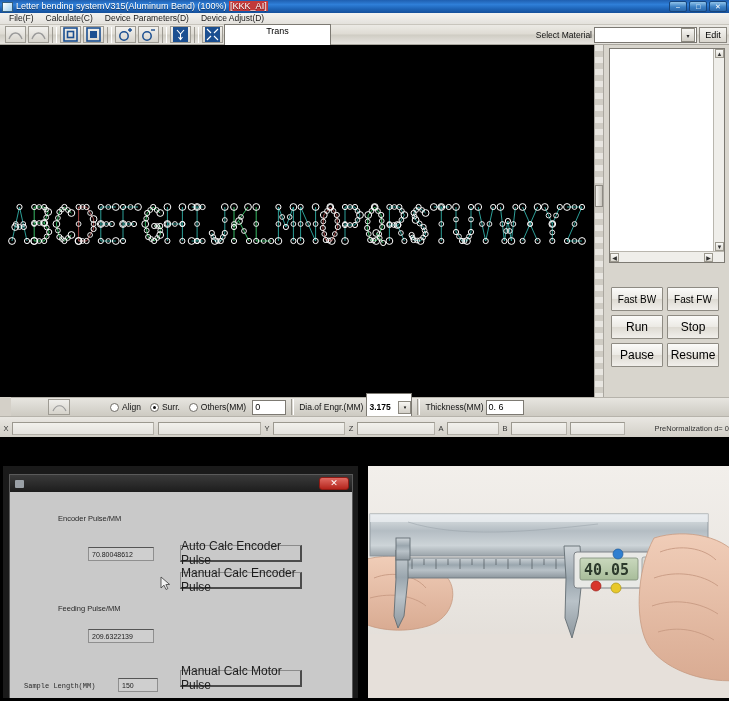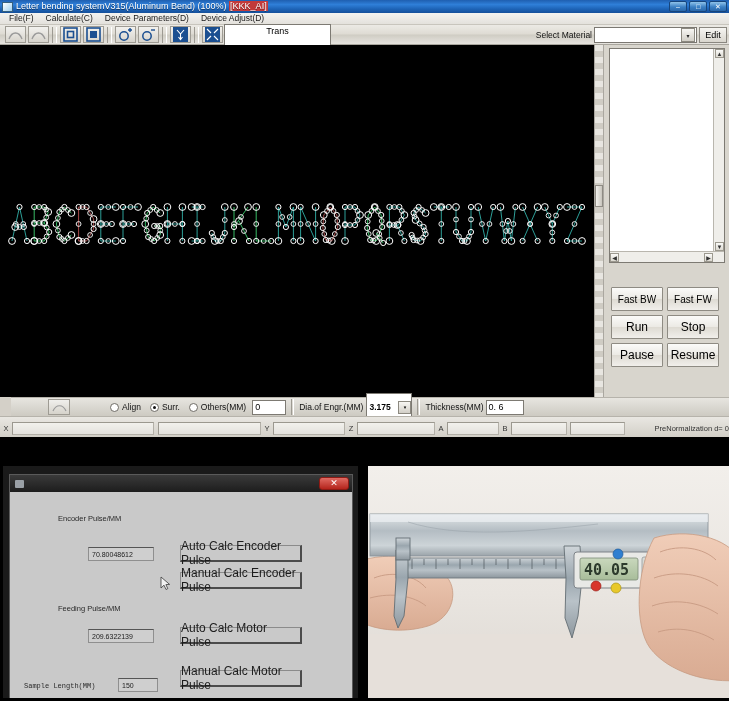--- a/index.html
+++ b/index.html
@@ -781,21 +781,20 @@
           <div class="dlg-close">✕</div>
         </div>
         <div class="dlg-body">
           <div class="fld-label" style="left:48px; top:22px;">Encoder Pulse/MM</div>
           <div class="fld-input" style="left:78px; top:55px; width:66px;">70.80048612</div>
           <div class="dlg-btn" style="left:170px; top:53px;">Auto Calc Encoder Pulse</div>
           <div class="dlg-btn" style="left:170px; top:80px;">Manual Calc Encoder Pulse</div>
 
           <div class="fld-label" style="left:48px; top:112px;">Feeding Pulse/MM</div>
           <div class="fld-input" style="left:78px; top:137px; width:66px;">209.6322139</div>
-          <div class="dlg-btn" style="left:170px; top:135px;">Auto Calc Motor Pulse</div>
           <div class="dlg-btn" style="left:170px; top:162px;margin-top:16px;">Manual Calc Motor Pulse</div>
 
           <div class="fld-label" style="left:14px; top:190px; font-family:'Liberation Mono',monospace; font-size:7px;">Sample Length(MM)</div>
           <div class="fld-input" style="left:108px; top:186px; width:40px;">150</div>
 
           <svg class="dlg-cursor" width="11" height="15" viewBox="0 0 11 15">
             <path d="M1 1 L1 12 L4 9.2 L6 13.5 L7.8 12.6 L5.9 8.6 L9.6 8.4 Z" fill="#f2f2f2" stroke="#3a3a3a" stroke-width="0.8"></path>
           </svg>
         </div>
       </div>

